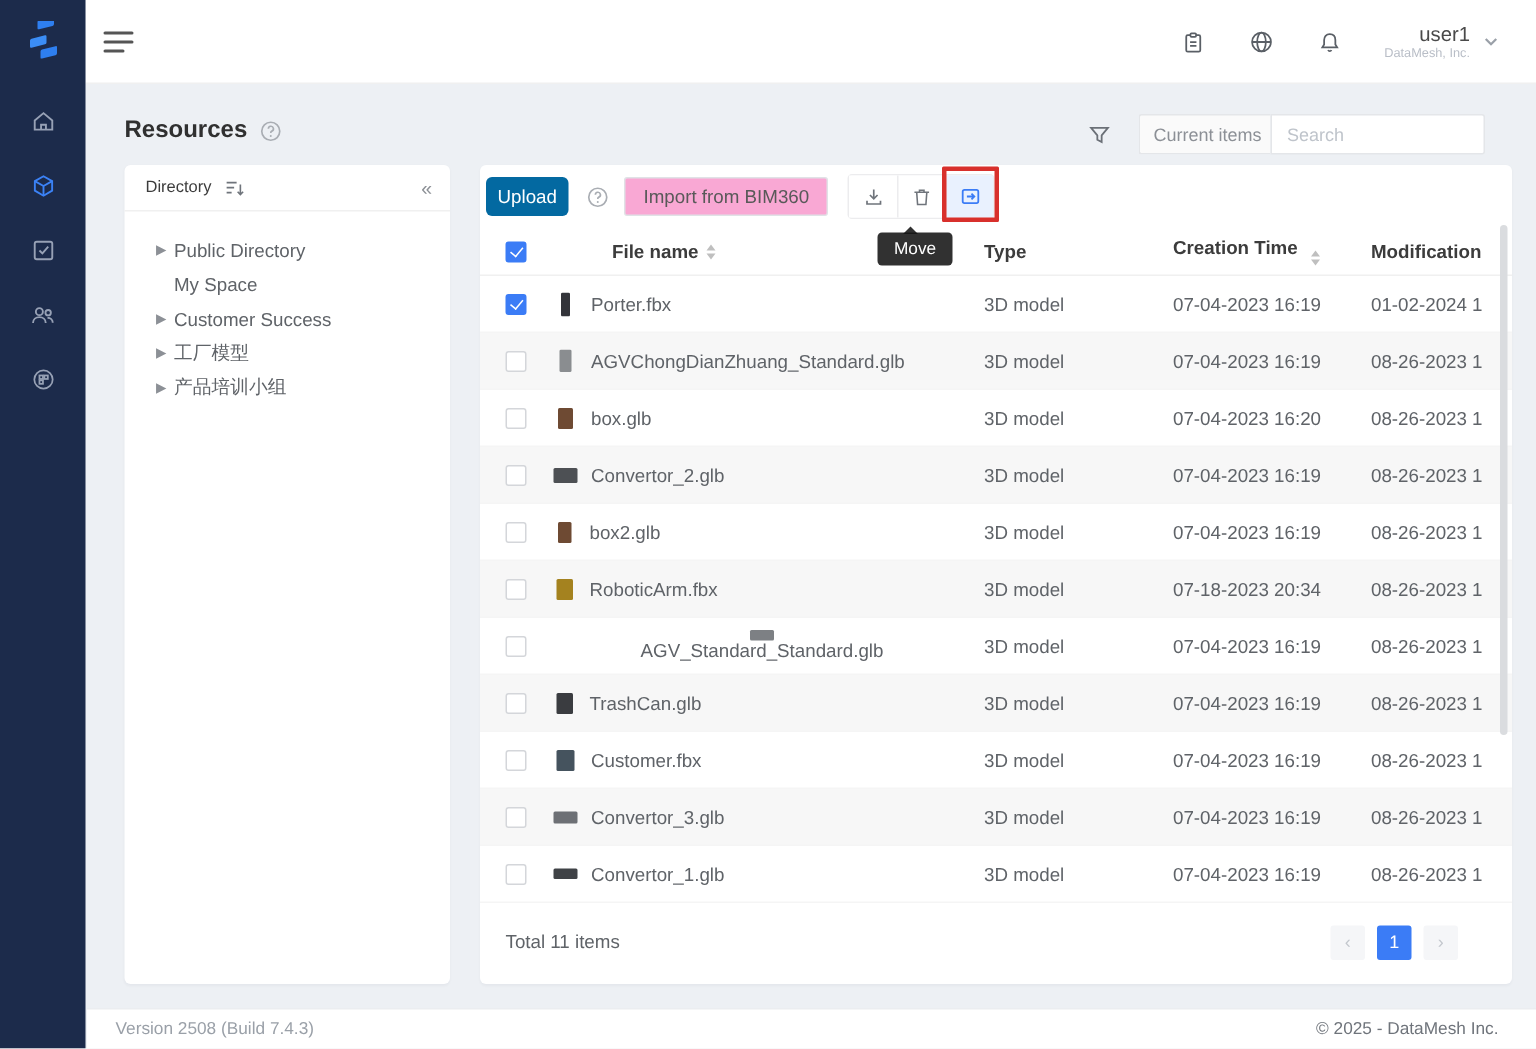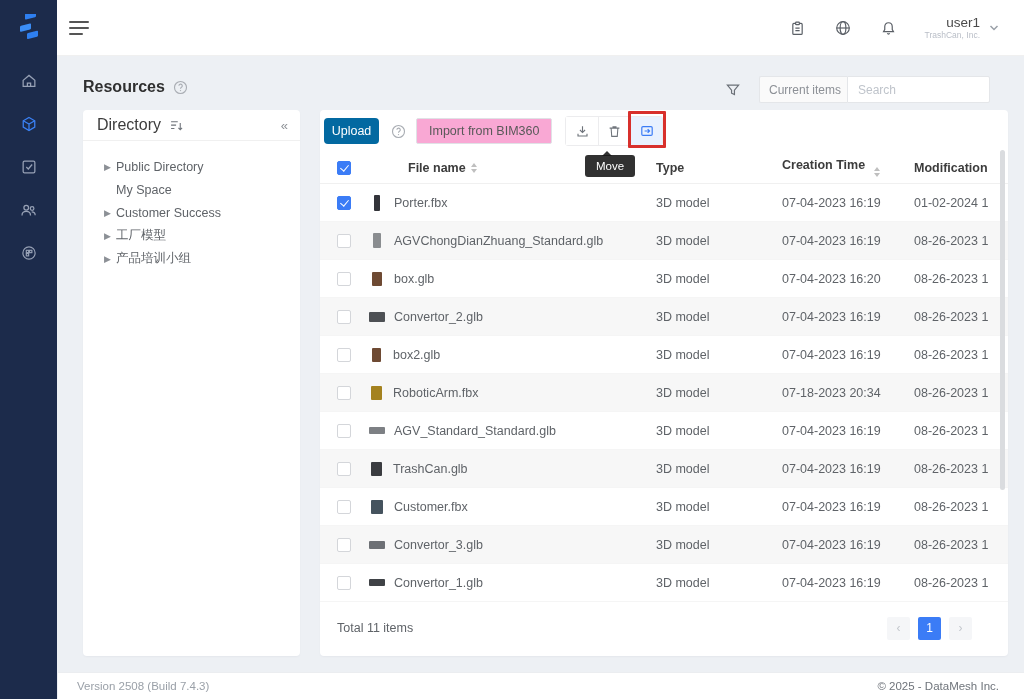--- a/index.html
+++ b/index.html
@@ -38,21 +38,21 @@
   .search-box { height:27px; width:143px; background:#fff; border:1px solid #e4e6e9; border-radius:0 2px 2px 0; display:flex; align-items:center; }
   .search-box input { flex:1; border:none; outline:none; font-size:12px; color:#595959; padding:0 6px 0 10px; background:transparent; font-family:inherit; }
   .search-box input::placeholder { color:#bfc4cb; }
   .search-ic { color:#b6bbc2; margin-right:8px; }
 
   .card { position:absolute; background:#fff; border-radius:4px; box-shadow:0 1px 2px rgba(20,30,60,.04); }
 
   
   .dir-card { left:26px; top:54px; width:217px; height:546px; }
   .dir-head { height:31px; border-bottom:1px solid #f0f0f0; display:flex; align-items:center; padding:0 12px 0 14px; }
-  .dir-title { font-size:16px; color:#3c3c3c; }
+  .dir-title { font-size:11px; color:#3c3c3c; }
   .dir-sort { margin-left:8px; color:#6f747b; cursor:pointer; }
   .dir-collapse { margin-left:auto; color:#8c9096; cursor:pointer; font-size:13px; }
   .dir-tree { padding-top:14px; }
   .dir-item { height:23px; display:flex; align-items:center; padding-left:21px; font-size:12.5px; color:#5f6368; cursor:pointer; }
   .dir-item .tri { width:12px; color:#8c9096; font-size:9px; }
   .dir-item.no-child { padding-left:33px; }
 
   
   .tbl-card { left:263px; top:54px; width:688px; height:546px; overflow:hidden; }
 
@@ -171,21 +171,21 @@
     </span>
     <span class="top-icon">
       <svg width="17" height="17" viewBox="0 0 20 20" fill="none" stroke="currentColor" stroke-width="1.4">
           <path d="M10 3.2 c-2.8 0-4.4 2-4.4 4.7 V11.3 L4.2 13.6 H15.8 L14.4 11.3 V7.9 C14.4 5.2 12.8 3.2 10 3.2 Z"></path>
           <path d="M8.7 15.7 a1.4 1.4 0 0 0 2.6 0"></path>
         </svg>
     </span>
     <div class="user-block">
       <div class="user-meta">
         <div class="user-name">user1</div>
-        <div class="user-org">TrashCan, Inc.</div>
+        <div class="user-org">DataMesh, Inc.</div>
       </div>
       <svg class="chev" width="12" height="12" viewBox="0 0 12 12" fill="none" stroke="currentColor" stroke-width="1.5">
           <path d="M2.5 4 L6 7.5 L9.5 4"></path>
         </svg>
     </div>
   </div>
 </header>
 
 <main class="page">
 
@@ -386,21 +386,21 @@
     </div>
     <div class="col-type c-type">3D model</div>
     <div class="col-created c-created">07-18-2023 20:34</div>
     <div class="col-mod c-modified">08-26-2023 1</div>
   </div>
 
   <div class="trow">
     <div class="col-cb">
             <div class="cb"></div>
           </div>
-    <div class="col-name" style="gap: 0px;">
+    <div class="col-name" style="gap: 0px; flex-direction: column;">
       <span class="thumb" style="background: rgb(125, 128, 132); width: 16px; height: 7px; margin: 0px 9px;"></span>
       <span class="c-name">AGV_Standard_Standard.glb</span>
     </div>
     <div class="col-type c-type">3D model</div>
     <div class="col-created c-created">07-04-2023 16:19</div>
     <div class="col-mod c-modified">08-26-2023 1</div>
   </div>
 
   <div class="trow alt">
     <div class="col-cb">

